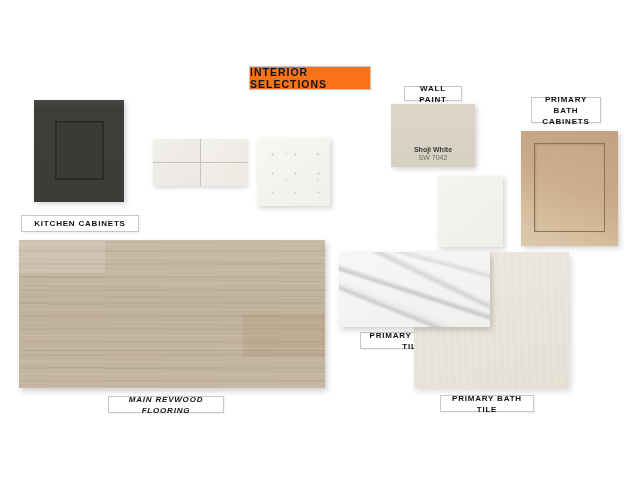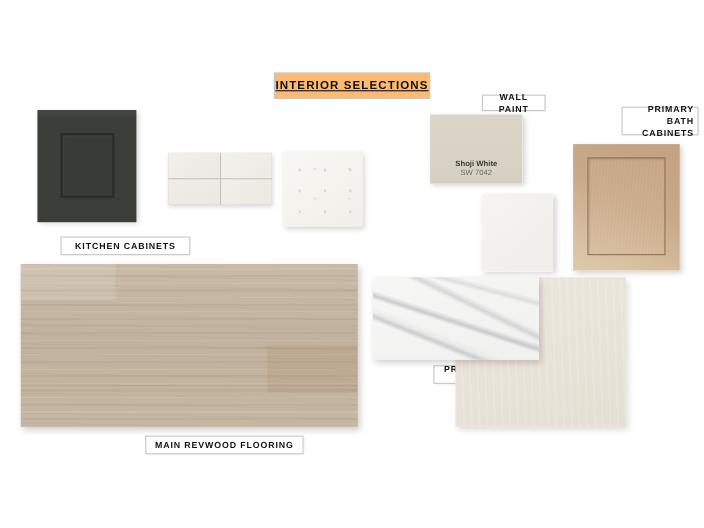--- a/index.html
+++ b/index.html
@@ -9,29 +9,27 @@
   }
   
   .tag{
     position:absolute;background:#ffffff;border:1px solid #c6c6c6;
     color:#111;font-weight:bold;text-align:center;
     font-size:8px;letter-spacing:0.8px;line-height:11px;
     display:flex;align-items:center;justify-content:center;
     padding:2px 3px;box-sizing:border-box;
     box-shadow:1px 1px 2px rgba(0,0,0,0.07);
     text-transform:uppercase;
-    margin-left:34px;
   }
   .title-tag{
-    position:absolute;left:249px;top:66px;width:142px;height:24px;
-    background:#fdba74;border:1px solid #c6c6c6;box-sizing:border-box;
+    position:absolute;left:249px;top:66px;width:122px;height:24px;
+    background:#f97316;border:1px solid #c6c6c6;box-sizing:border-box;
     display:flex;align-items:center;justify-content:center;
     font-size:10.5px;font-weight:bold;letter-spacing:1px;color:#111;
     box-shadow:1px 1px 2px rgba(0,0,0,0.07);
-    text-decoration:underline;
   }
   
   .swatch{position:absolute;box-shadow:2px 2px 5px rgba(0,0,0,0.18);box-sizing:border-box;}
 
   
   .kitchen-cab{
     left:34px;top:100px;width:90px;height:102px;
     background:linear-gradient(to bottom,#464943 0%,#3b3e39 8%,#3a3d38 100%);
   }
   .kitchen-cab .panel{
@@ -129,23 +127,23 @@
       linear-gradient(15deg,transparent 76%,rgba(168,174,178,0.32) 79%,transparent 83%),
       linear-gradient(160deg,#f7f7f5,#f0f0ee);
     box-shadow:2px 3px 6px rgba(0,0,0,0.18);
   }
 
   
   .lbl-kitchen-cab{left:21px;top:215px;width:118px;height:17px;}
   .lbl-backsplash{left:148px;top:191px;width:99px;height:17px;}
   .lbl-kitchen-top{left:258px;top:108px;width:74px;height:26px;}
   .lbl-wall-paint{left:404px;top:86px;width:58px;height:15px;}
-  .lbl-bath-cab{left:531px;top:97px;width:70px;height:26px;text-align:right;}
+  .lbl-bath-cab{left:531px;top:97px;width:70px;height:26px;}
   .lbl-bath-top{left:360px;top:200px;width:72px;height:26px;}
-  .lbl-flooring{left:98px;top:396px;width:144px;height:17px;}
+  .lbl-flooring{left:108px;top:396px;width:116px;height:17px;font-style:italic;}
   .lbl-shower-tile{left:360px;top:332px;width:105px;height:17px;}
   .lbl-bath-tile{left:440px;top:395px;width:94px;height:17px;z-index:3;}
 
   
   .copyright{
     position:absolute;right:2px;top:395px;z-index:4;text-align:right;
     font-size:10px;font-weight:bold;color:#4c4c4c;line-height:12px;
     text-shadow:-1px -1px 0 #fff,1px -1px 0 #fff,-1px 1px 0 #fff,1px 1px 0 #fff,0 1px 0 #fff,0 -1px 0 #fff,1px 0 0 #fff,-1px 0 0 #fff;
     letter-spacing:0.3px;
   }
@@ -189,15 +187,16 @@
     <div class="plank-b"></div>
     <div class="seam1"></div>
     <div class="seam2"></div>
   </div>
   <div class="tag lbl-flooring">MAIN REVWOOD FLOORING</div>
 
   <div class="swatch bath-tile"></div>
 
   <div class="swatch shower-tile"></div>
   <div class="tag lbl-shower-tile">PRIMARY SHOWER TILE</div>
+  <div class="tag lbl-bath-tile">PRIMARY BATH TILE</div>
 
 
 </div>
 
 </body></html>

